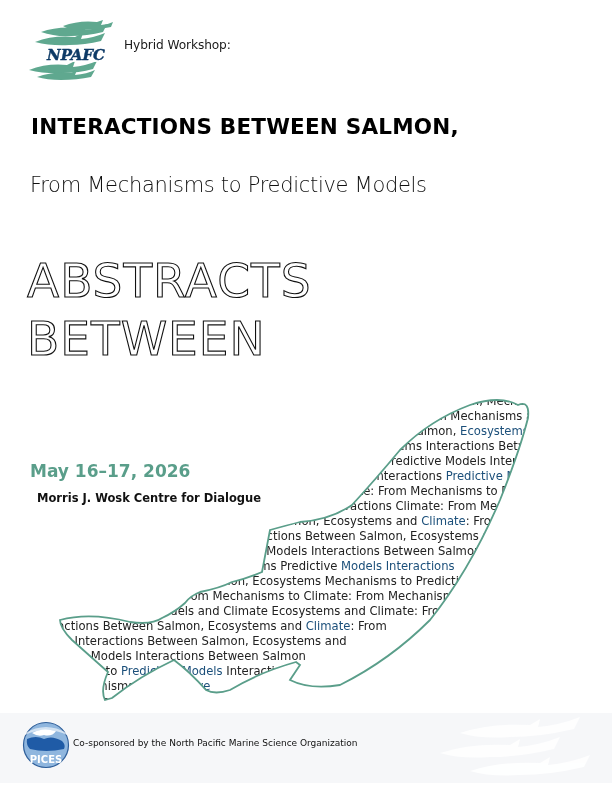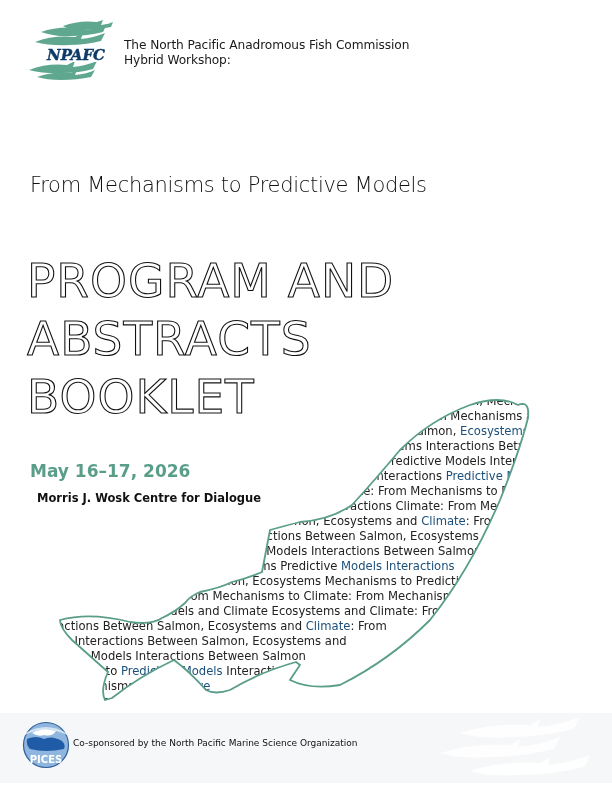--- a/index.html
+++ b/index.html
@@ -30,32 +30,31 @@
       <path d="M2 50 Q20 43 40 45 L48 41 L46 47 Q58 46 70 41 L66 49 Q52 53 36 53 Q18 54 2 50Z"></path>
       <path d="M10 57 Q26 51 44 53 L50 50 L48 55 Q60 54 68 50 L64 57 Q50 60 34 60 Q20 60 10 57Z"></path>
       <path d="M36 6 Q52 0 70 2 L76 0 L74 5 Q80 5 86 2 L84 7 Q70 10 54 10 Q42 10 36 6Z"></path>
     </g>
     <rect x="14" y="26" width="70" height="16" fill="#ffffff" opacity="0.9"></rect>
     <text x="49" y="39.5" text-anchor="middle" font-family="DejaVu Serif, serif" font-weight="bold" font-style="italic" font-size="15" fill="#0d3a66" stroke="#0d3a66" stroke-width="0.4">NPAFC</text>
   </svg>
 </div>
 
 <div class="abs org-line">
-  <div>The North Pacific Anadromous Fish Commission</div>
   <div>Hybrid Workshop:</div>
 </div>
 
 <div class="abs title-bold">
+  <div>INTERACTIONS BETWEEN SALMON,</div>
 </div>
 <div class="abs title-sub">From Mechanisms to Predictive Models</div>
 
 <div class="abs big-title">
-  <span>PROGRAM AND</span>
   <span>ABSTRACTS</span>
-  <span>BOOKLET</span>
+  <span>BETWEEN</span>
 </div>
 
 <div class="abs date">May 16–17, 2026</div>
 <div class="abs venue">
   <div>Morris J. Wosk Centre for Dialogue</div>
 </div>
 
 <div class="abs fish-wrap">
   <svg width="612" height="792" viewBox="0 0 612 792">
     <defs>

